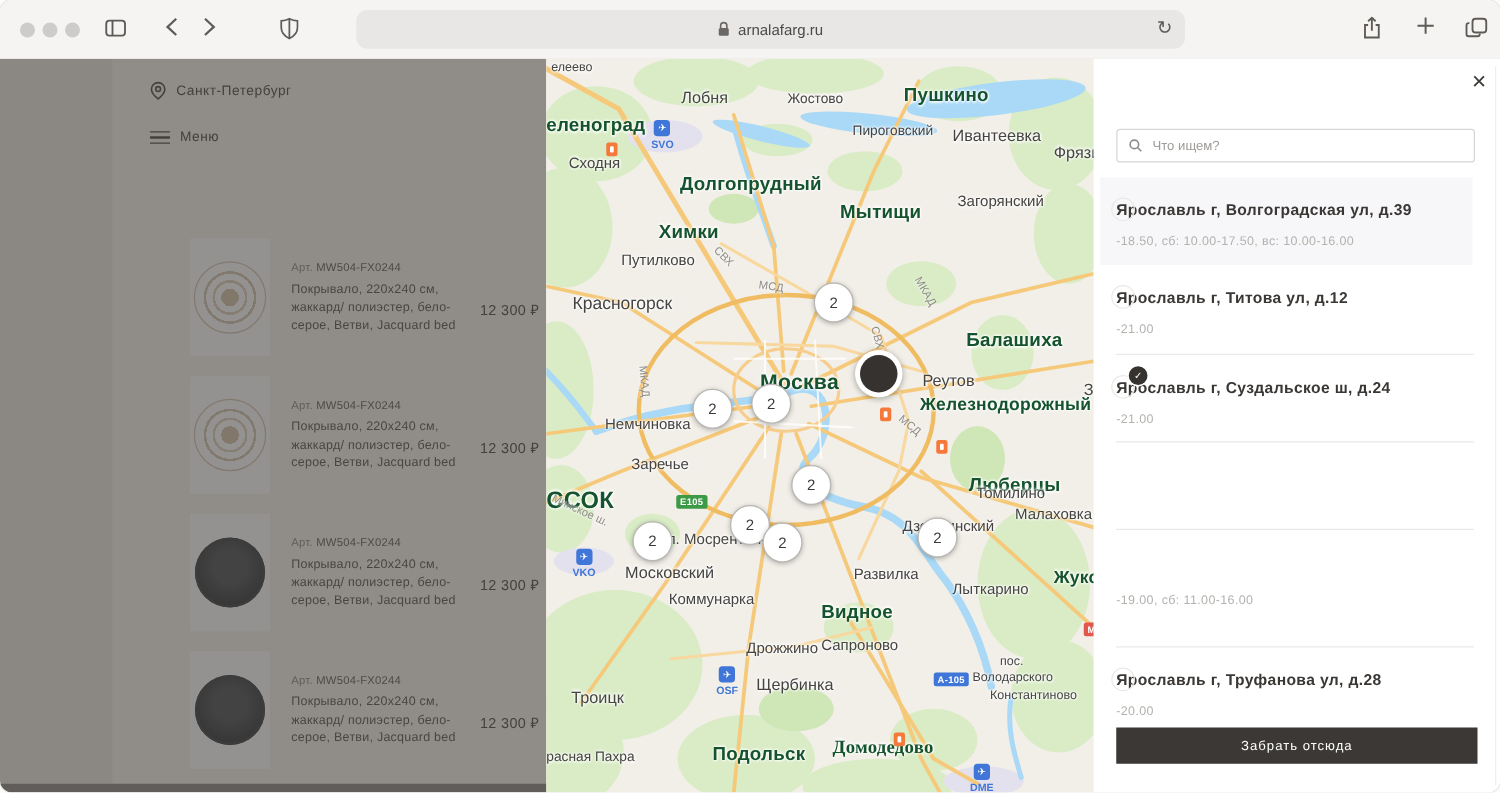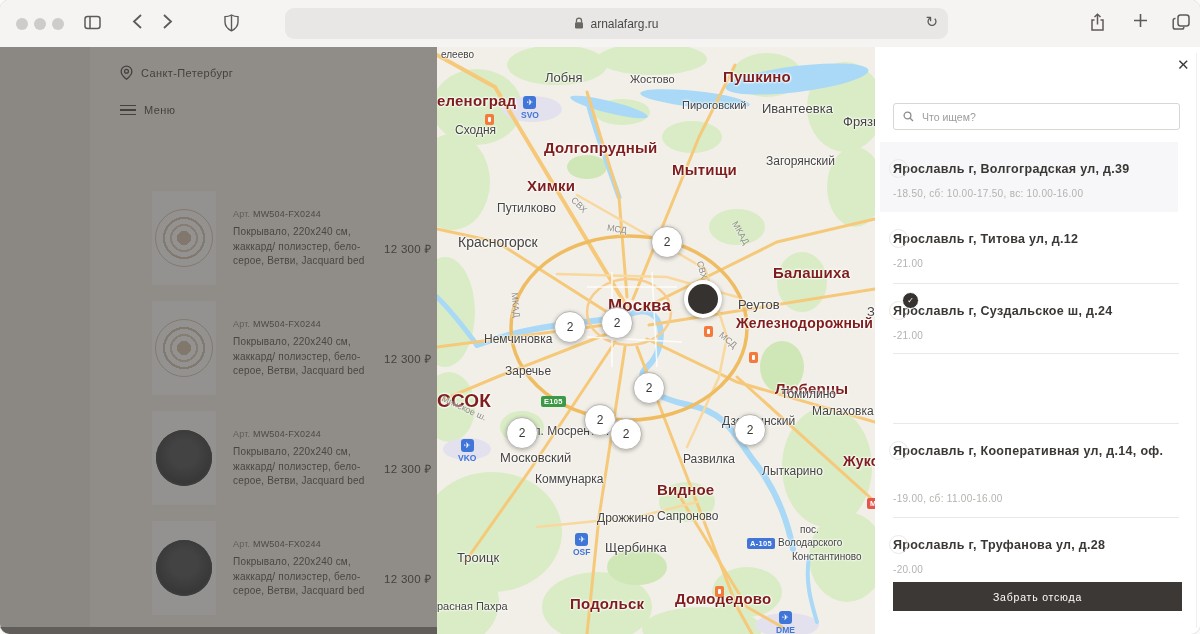--- a/index.html
+++ b/index.html
@@ -34,21 +34,21 @@
   .p-desc{margin-top:6px;font-size:10px;line-height:1.45;color:#57544f;letter-spacing:.2px;}
   .p-price{position:absolute;left:232px;top:30px;white-space:nowrap;}
   .p-cur{font-size:11.5px;color:#4c4946;letter-spacing:.3px;}
   .dim-overlay{position:absolute;inset:0;background:rgba(62,58,55,.55);z-index:5;}
   .footer-strip{position:absolute;left:0;bottom:0;width:100%;height:7px;background:#605d5a;z-index:6;}
   
   .map{position:absolute;left:437px;top:47px;width:438px;bottom:0;background:#f2efe8;overflow:hidden;}
   .map svg{position:absolute;left:0;top:0;}
   .map-label{position:absolute;white-space:nowrap;color:#454442;z-index:2;
      text-shadow:0 1px 2px rgba(255,255,255,.95),0 -1px 2px rgba(255,255,255,.95),1px 0 2px rgba(255,255,255,.95);}
-  .map-label.big{color:#7f1d1d;font-weight:bold;letter-spacing:.2px;}
+  .map-label.big{color:#14532d;font-weight:bold;letter-spacing:.2px;}
   .road-label{position:absolute;font-size:9px;color:#8f8d8a;z-index:2;white-space:nowrap;
      text-shadow:0 1px 2px rgba(255,255,255,.9);}
   .cluster{position:absolute;width:30px;height:30px;border-radius:50%;background:#fff;border:1px solid #b9b7b4;
      box-shadow:0 1px 4px rgba(0,0,0,.28);display:flex;align-items:center;justify-content:center;
      font-size:12px;color:#3a3836;z-index:4;cursor:pointer;}
   .sel-marker{position:absolute;width:38px;height:38px;border-radius:50%;background:#fff;
      box-shadow:0 1px 5px rgba(0,0,0,.35);display:flex;align-items:center;justify-content:center;z-index:5;cursor:pointer;}
   .sel-marker i{width:30px;height:30px;border-radius:50%;background:#35322f;display:block;}
   .airport{position:absolute;z-index:3;text-align:center;}
   .airport .plane{display:flex;align-items:center;justify-content:center;width:13px;height:13px;margin:0 auto;
@@ -321,21 +321,21 @@
       <span class="map-label" style="left: 325px; top: 417px; font-size: 12px;">Лыткарино</span>
       <span class="map-label" style="left: 98px; top: 425px; font-size: 12px;">Коммунарка</span>
       <span class="map-label big" style="left: 220px; top: 434px; font-size: 15px;">Видное</span>
       <span class="map-label" style="left: 160px; top: 464px; font-size: 12px;">Дрожжино</span>
       <span class="map-label" style="left: 220px; top: 462px; font-size: 12px;">Сапроново</span>
       <span class="map-label" style="left: 168px; top: 493px; font-size: 13px;">Щербинка</span>
       <span class="map-label" style="left: 20px; top: 503px; font-size: 13px;">Троицк</span>
       <span class="map-label" style="left: 363px; top: 477px; font-size: 10px;">пос.</span>
       <span class="map-label" style="left: 341px; top: 490px; font-size: 10px;">Володарского</span>
       <span class="map-label" style="left: 355px; top: 504px; font-size: 10px;">Константиново</span>
-      <span class="map-label big" style="left: 238px; top: 543px; font-size: 15px;">Домодедово</span>
+      <span class="map-label big" style="left: 229px; top: 543px; font-size: 15px; font-family: Liberation Serif, serif;">Домодедово</span>
       <span class="map-label big" style="left: 133px; top: 548px; font-size: 15px;">Подольск</span>
       <span class="map-label" style="left: 0px; top: 553px; font-size: 11px;">расная Пахра</span>
       <span class="road-label" style="left: 133px; top: 153px; transform: rotate(45deg);">СВХ</span>
       <span class="road-label" style="left: 170px; top: 177px; transform: rotate(8deg);">МСД</span>
       <span class="road-label" style="left: 291px; top: 181px; transform: rotate(60deg);">МКАД</span>
       <span class="road-label" style="left: 256px; top: 218px; transform: rotate(75deg);">СВХ</span>
       <span class="road-label" style="left: 66px; top: 253px; transform: rotate(85deg);">МКАД</span>
       <span class="road-label" style="left: 281px; top: 288px; transform: rotate(40deg);">МСД</span>
       <span class="road-label" style="left: 3px; top: 356px; transform: rotate(25deg);">Минское ш.</span>
       <div class="rail" style="left: 48px; top: 67px;">
@@ -389,20 +389,20 @@
           <circle cx="4.5" cy="4.5" r="3.4"></circle>
           <line x1="7.2" y1="7.2" x2="10" y2="10"></line>
         </svg>
       <input type="text" placeholder="Что ищем?" style="">
     </div>
     <div id="pickup-list">
         <div class="pickup-item hl" style="height: 70px;"><div class="pi-title">Ярославль г, Волгоградская ул, д.39</div><div class="pi-hours">-18.50, сб: 10.00-17.50, вс: 10.00-16.00</div></div>
         <div class="pickup-item" style="height: 71px;"><div class="pi-title">Ярославль г, Титова ул, д.12</div><div class="pi-hours">-21.00</div></div>
         <div class="pickup-item line" style="height: 70px;"><div class="pi-title">Ярославль г, Суздальское ш, д.24</div><div class="pi-check">✓</div><div class="pi-hours">-21.00</div></div>
         <div class="pickup-item line" style="height: 70px;"></div>
-        <div class="pickup-item line tall" style="height: 94px;"><div class="pi-title">Ярославль г, Кооперативная ул, д.14, оф.</div><div class="pi-hours">-19.00, сб: 11.00-16.00</div></div>
+        <div class="pickup-item line tall" style="height: 94px;"><div class="pi-hours">-19.00, сб: 11.00-16.00</div></div>
         <div class="pickup-item line" style="height: 62px;"><div class="pi-title">Ярославль г, Труфанова ул, д.28</div><div class="pi-hours">-20.00</div></div>
       </div>
     <div class="pickup-btn">Забрать отсюда</div>
     <div class="scroll-line"></div>
   </div>
 
 </div>
 
 </body></html>

